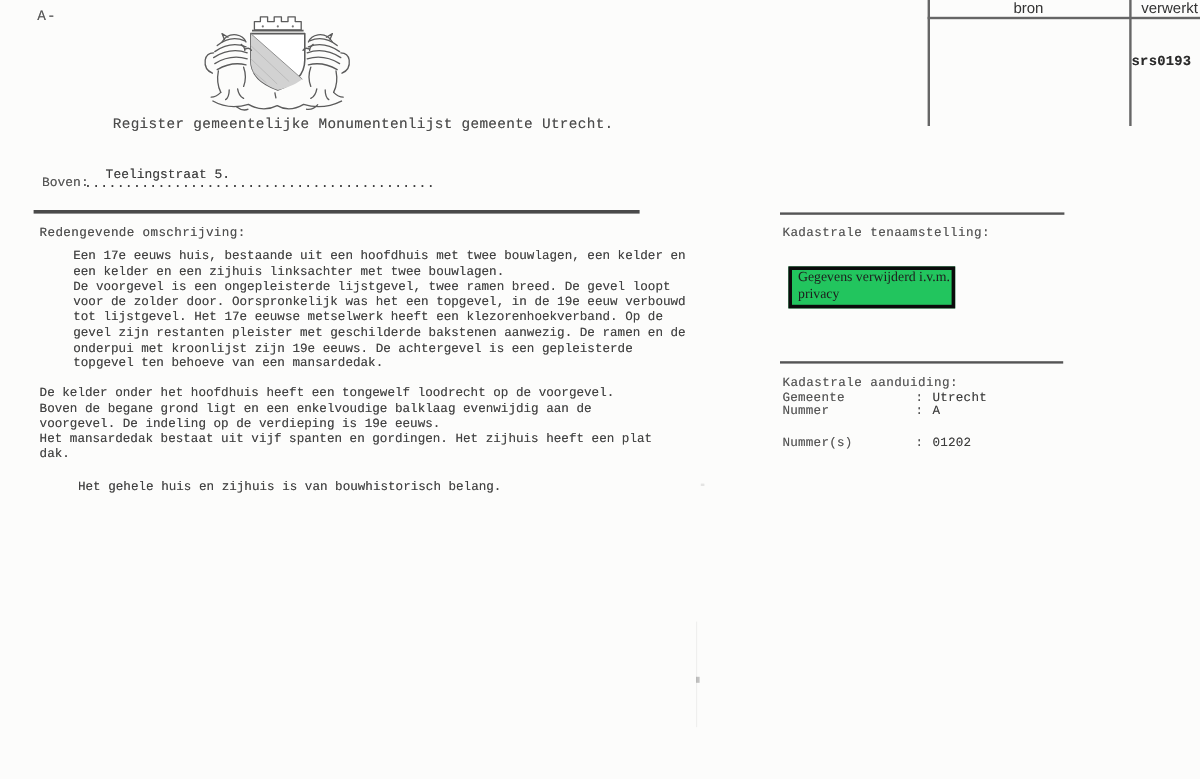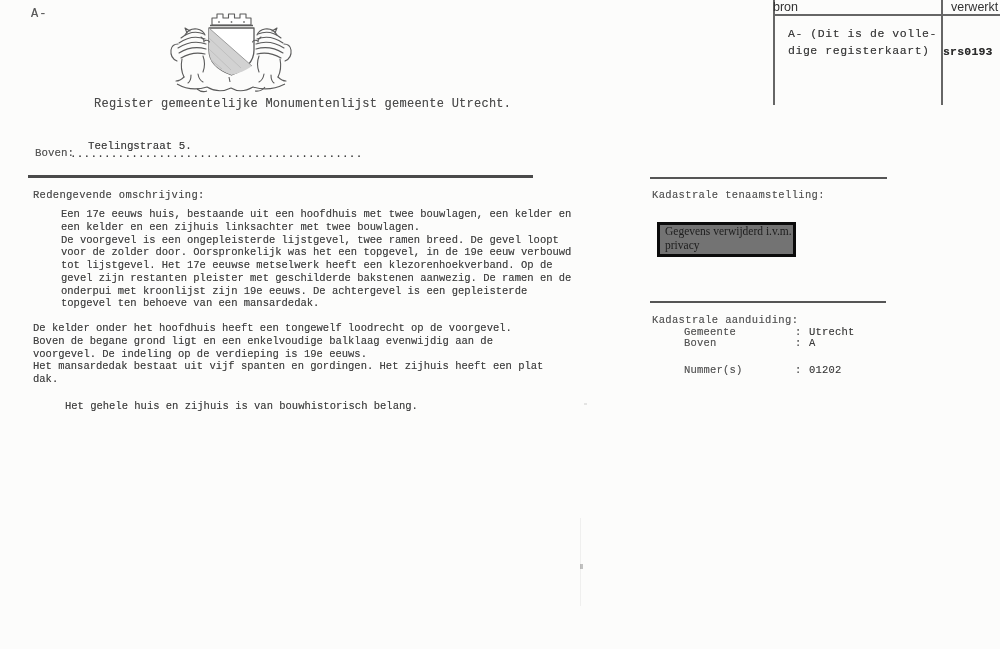--- a/index.html
+++ b/index.html
@@ -27,36 +27,36 @@
   .rule-r2   { left:650px; top:301px; width:236px; height:1.8px; background:#555; }
   .desc-heading { left:33px; top:189px; font-size:10.5px; letter-spacing:0.3px; color:#4e4e4e; }
   .para1 { left:33px; top:208px;margin-left:28px; }
   .para2 { left:33px; top:322px; }
   .para3 { left:33px; top:400px;padding-left:32px; }
   .vline { background:#666; width:1.6px; top:0; height:105px; }
   .vline-a { left:773px; }
   .vline-b { left:941px; }
   .hline-header { left:773px; top:14px; width:227px; height:1.6px; background:#666; }
   .hdr { font-family:"Liberation Sans", sans-serif; font-size:12.5px; color:#333; top:0; }
-  .bron-header { left:773px; width:168px; text-align:left; }
+  .bron-header { left:773px; width:168px; text-align:center; }
   .verwerkt-header { left:951px; }
   .bron-value { left:788px; top:26px; font-size:11.5px; line-height:16.5px;
                 letter-spacing:0.55px; white-space:pre; color:#3c3c3c;
                 text-shadow:0 0 0.4px rgba(60,60,60,0.6); }
   .verwerkt-value { left:943px; top:46px; font-size:11.5px; font-weight:bold;
                     letter-spacing:0.2px; color:#2b2b2b; }
   .kad-label { font-size:10.5px; letter-spacing:0.35px; color:#555;
                text-shadow:0 0 0.4px rgba(80,80,80,0.5); }
   .kad-ten  { left:652px; top:189px; }
   .kad-aand { left:652px; top:314px; }
   .privacy-box { left:657px; top:222px; width:126px; border:3px solid #0b0b0b;
-                 background:#737373; padding:0 2px 2px 5px;
+                 background:#22c55e; padding:0 2px 2px 5px;
                  font-family:"Liberation Serif", serif; font-size:11.5px;
                  line-height:13.5px; color:#1d1d1d; white-space:pre; }
-  .kad-row { left:652px; width:230px; height:12px;margin-left:32px; }
+  .kad-row { left:652px; width:230px; height:12px; }
   .kad-row .lbl { position:absolute; left:0; }
   .kad-row .sep { position:absolute; left:111px; }
   .kad-row .val { position:absolute; left:125px; color:#3d3d3d; }
   .row-0 { top:326px; } .row-1 { top:337px; } .row-2 { top:364px; }
   .kad-row span { font-size:10.5px; letter-spacing:0.2px; color:#555;
                   text-shadow:0 0 0.4px rgba(80,80,80,0.5); }
   .streak { left:580px; top:518px; width:1px; height:88px; background:rgba(70,70,70,0.07); }
   .speck1 { left:580px; top:564px; width:3px; height:5px; background:rgba(60,60,60,0.3); }
   .speck2 { left:584px; top:403px; width:3px; height:2px; background:rgba(60,60,60,0.12); }
 </style>
@@ -149,37 +149,35 @@
 voorgevel. De indeling op de verdieping is 19e eeuws.
 Het mansardedak bestaat uit vijf spanten en gordingen. Het zijhuis heeft een plat
 dak.</div>
   <div class="abs typed para3">Het gehele huis en zijhuis is van bouwhistorisch belang.</div>
 
   <div class="abs vline vline-a"></div>
   <div class="abs vline vline-b"></div>
   <div class="abs hline-header"></div>
   <div class="abs hdr bron-header">bron</div>
   <div class="abs hdr verwerkt-header">verwerkt</div>
-  <div class="abs bron-value">A- (Dit is de volle-
-dige registerkaart)</div>
   <div class="abs verwerkt-value typed">srs0193</div>
 
   <div class="abs kad-label kad-ten typed">Kadastrale tenaamstelling:</div>
   <div class="abs privacy-box">Gegevens verwijderd i.v.m.
 privacy</div>
 
   <div class="abs kad-label kad-aand typed">Kadastrale aanduiding:</div>
 
   <div class="abs kad-row row-0">
     <span class="lbl typed">Gemeente</span>
     <span class="sep typed">:</span>
     <span class="val typed">Utrecht</span>
   </div>
   <div class="abs kad-row row-1">
-    <span class="lbl typed">Boven</span>
+    <span class="lbl typed">Nummer</span>
     <span class="sep typed">:</span>
     <span class="val typed">A</span>
   </div>
   <div class="abs kad-row row-2">
     <span class="lbl typed">Nummer(s)</span>
     <span class="sep typed">:</span>
     <span class="val typed">01202</span>
   </div>
 
   <div class="abs streak"></div>

